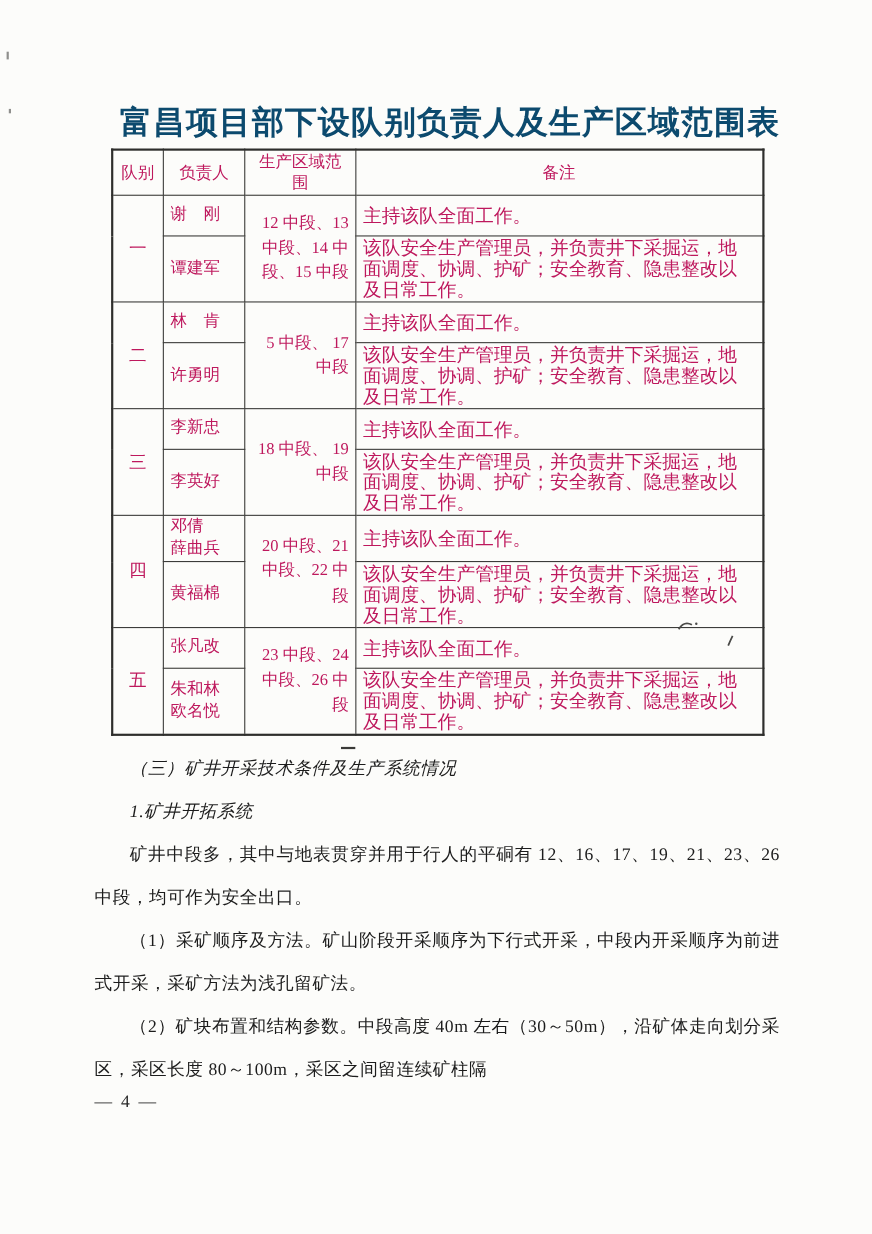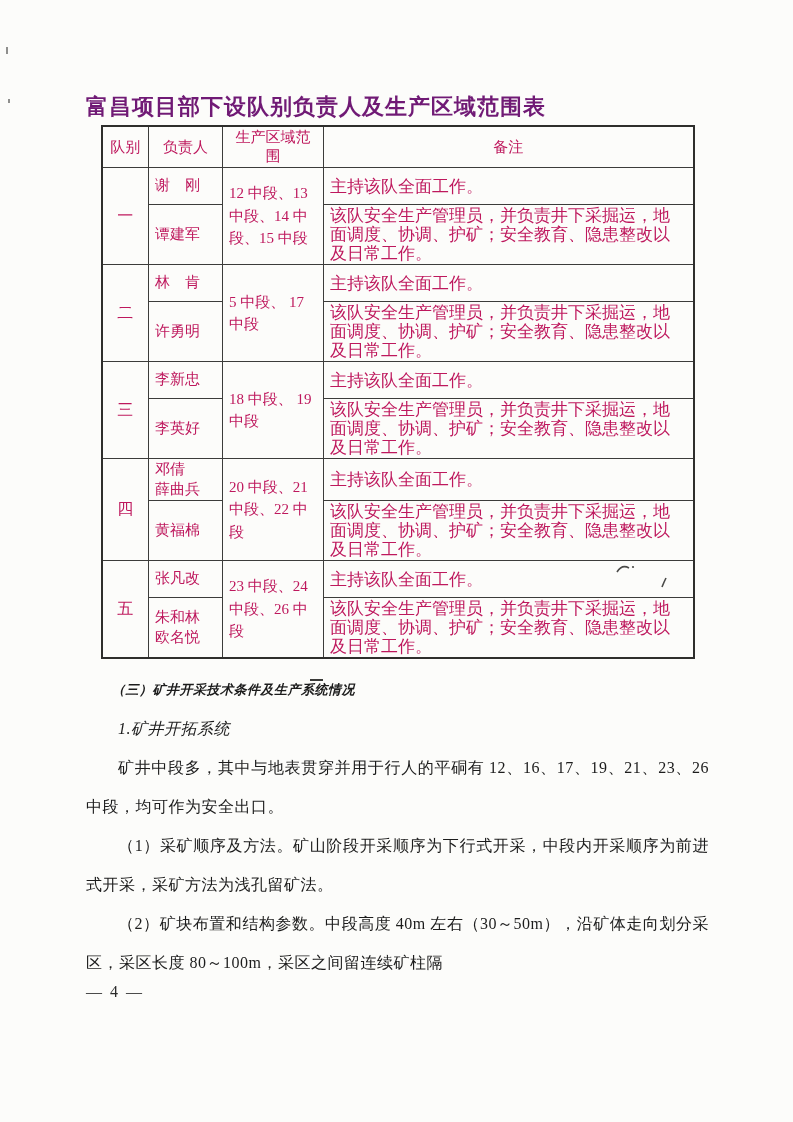--- a/index.html
+++ b/index.html
@@ -11,26 +11,26 @@
     color:#1c1c1c;
     font-family:"Liberation Serif","DejaVu Serif",serif;
     box-sizing:border-box;
     padding:92px 84px 0 86px;
     overflow:hidden;
     box-shadow:0 0 6px rgba(0,0,0,.25);
   }
   
   .doc-title{
     margin:0 0 3px 0;
-    text-align:left;
-    font-size:22px;
+    text-align:right;
+    font-size:29px;
     font-weight:bold;
     letter-spacing:1px;
     font-family:"Liberation Sans","DejaVu Sans",sans-serif;
-    color:#701a75;
+    color:#0c4a6e;
   }
   
   table.team-table{
     width:594px;
     margin:0 auto;
     border-collapse:collapse;
     table-layout:fixed;
     border:2px solid #2e2e2c;
     font-size:15px;
     color:#be185d;
@@ -43,33 +43,33 @@
     padding:1px 6px;
     font-weight:normal;
     vertical-align:middle;
   }
   table.team-table thead tr{height:38px;}
   tr.row-main{height:37px;}
   tr.row-sub{height:42px;padding-left:32px;}
   th{ text-align:center; font-size:15px;}
   td.team{ text-align:center; font-size:16px;}
   td.name{ white-space:pre-line; line-height:1.3;}
-  td.area{ text-align:left; line-height:1.5; padding:1px 4px;}
+  td.area{ text-align:right; line-height:1.5; padding:1px 4px;}
   td.remark{ text-align:left; font-size:17px; line-height:19px; padding:2px 7px;}
   
   .body-text{ margin-top:11px; width:623px;}
   .para{
     margin:0;
     font-size:16px;
     line-height:39px;
     text-align:justify;
     text-indent:2em;
     letter-spacing:.5px;
   }
-  .para.heading{ font-weight:bold; font-style:italic; font-size:13px;}
+  .para.heading{ font-weight:normal; font-style:italic; font-size:16px;}
   .para.subheading{ font-style:italic;}
   .page-number{
     margin-top:1px;
     font-size:16px;
     letter-spacing:2px;
     color:#2a2a2a;
   }
   
   .artifact{position:absolute;background:#8f8f8d;}
   .tick1{left:6px;top:47px;width:2px;height:7px;}

